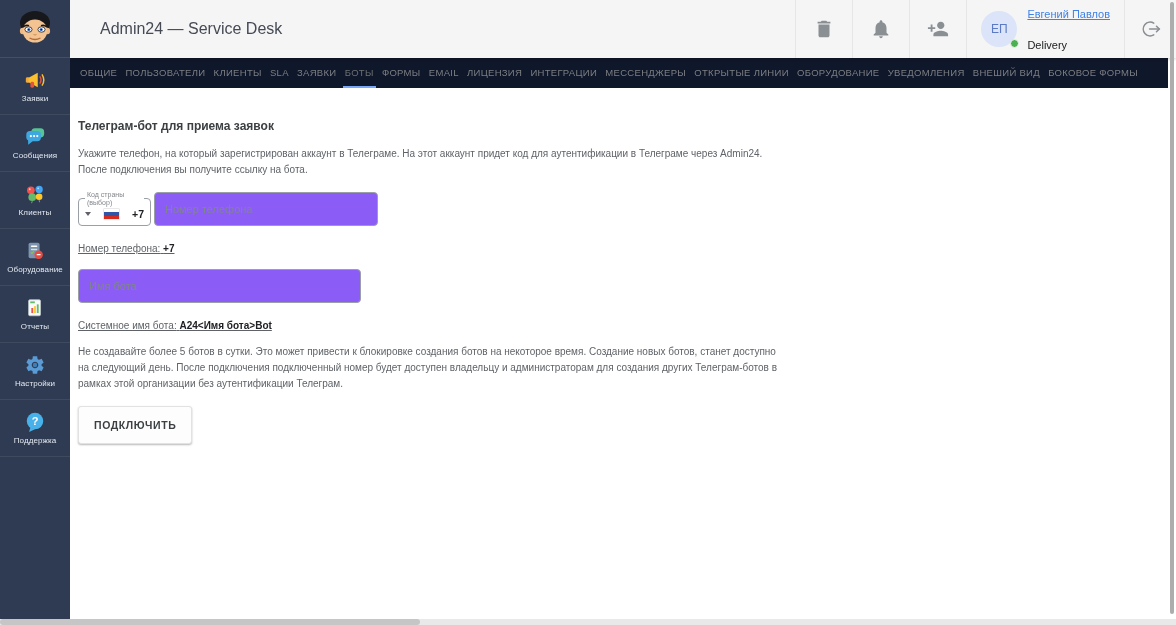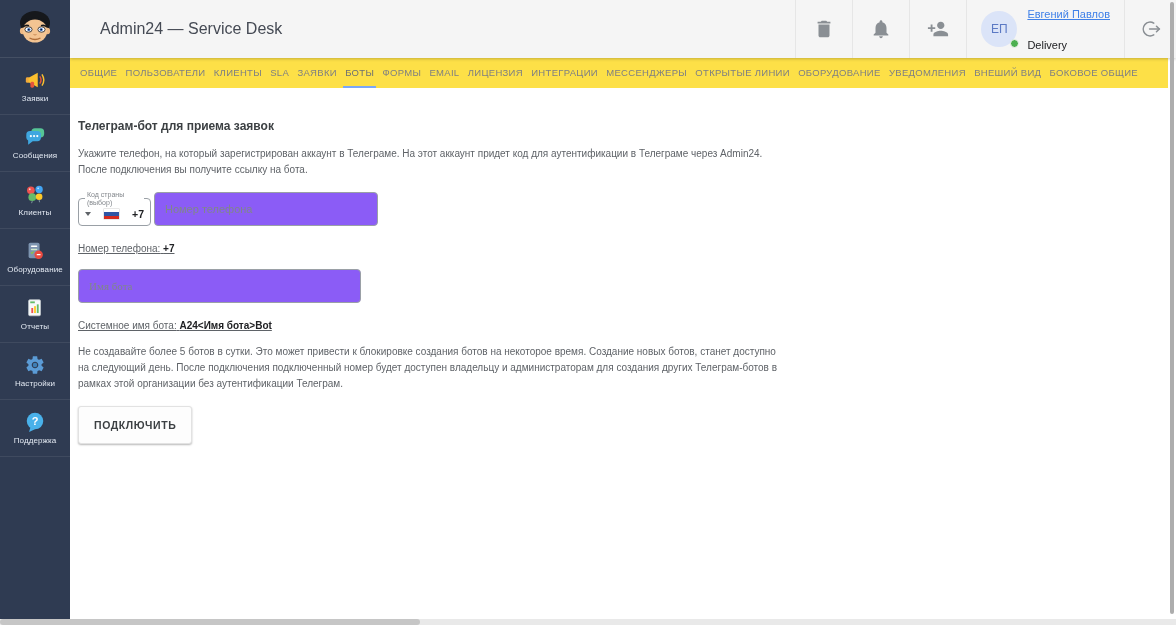--- a/index.html
+++ b/index.html
@@ -54,21 +54,21 @@
     border-radius:50%; background:#4caf50; border:1.5px solid #f5f5f5;
   }
   .user-text { display:flex; flex-direction:column; gap:19px; }
   .user-name { font-size:11px; color:#4081e8; text-decoration:underline; cursor:pointer; }
   .user-sub { font-size:11px; color:#202124; }
   .logout-cell { width:52px; }
 
   
   .tabs {
     position:absolute; left:70px; top:58px; width:1098px; height:30px;
-    background:#fde047; display:flex; align-items:stretch;
+    background:#0f172a; display:flex; align-items:stretch;
     justify-content:space-between; padding:0 28px 0 8px; z-index:4;
   }
   .tab {
     font-size:9.5px; color:#7d7f83; letter-spacing:0.3px; white-space:nowrap;
     display:flex; align-items:center; padding:0 2px; cursor:pointer;
     border-bottom:2px solid transparent;
   }
   .tab.active { color:#6d7072; border-bottom:2px solid #7aa7f8; }
 
   
@@ -94,21 +94,21 @@
     box-shadow:0 0 0 0.5px rgba(0,0,0,0.18);
   }
   .dial-code { font-size:10.5px; font-weight:bold; color:#202124; }
   .text-input {
     height:34px; border:1px solid #9aa0a6; border-radius:4px; padding:0 10px;
     font-size:11px; color:#202124; font-family:"Liberation Sans", sans-serif;
     outline:none; background:#8b5cf6;
   }
   .text-input::placeholder { color:#80868b; }
   .phone-input { width:224px; }
-  .bot-input { width:283px; margin-top:15px; display:block;font-family:Liberation Serif, serif; }
+  .bot-input { width:283px; margin-top:15px; display:block; }
 
   .kv-line { margin-top:17px; font-size:10px; color:#5f6368;text-decoration:underline; }
   .kv-line b { color:#202124; }
 
   .warning { margin-top:13px; }
 
   .connect-btn {
     margin-top:14px; padding:12px 15px; background:#fdfdfd;
     border:1px solid #e2e2e2; border-radius:3px;
     box-shadow:0 1px 2px rgba(0,0,0,0.28);
@@ -276,21 +276,21 @@
     <span class="tab active">БОТЫ</span>
     <span class="tab">ФОРМЫ</span>
     <span class="tab">EMAIL</span>
     <span class="tab">ЛИЦЕНЗИЯ</span>
     <span class="tab">ИНТЕГРАЦИИ</span>
     <span class="tab">МЕССЕНДЖЕРЫ</span>
     <span class="tab">ОТКРЫТЫЕ ЛИНИИ</span>
     <span class="tab">ОБОРУДОВАНИЕ</span>
     <span class="tab">УВЕДОМЛЕНИЯ</span>
     <span class="tab">ВНЕШИЙ ВИД</span>
-    <span class="tab">БОКОВОЕ ОБЩИЕ</span>
+    <span class="tab">БОКОВОЕ ФОРМЫ</span>
   </div>
 
   <main class="content">
     <h1 class="page-heading">Телеграм-бот для приема заявок</h1>
 
     <div class="para">
       <div>Укажите телефон, на который зарегистрирован аккаунт в Телеграме. На этот аккаунт придет код для аутентификации в Телеграме через Admin24.</div>
       <div>После подключения вы получите ссылку на бота.</div>
     </div>
 

